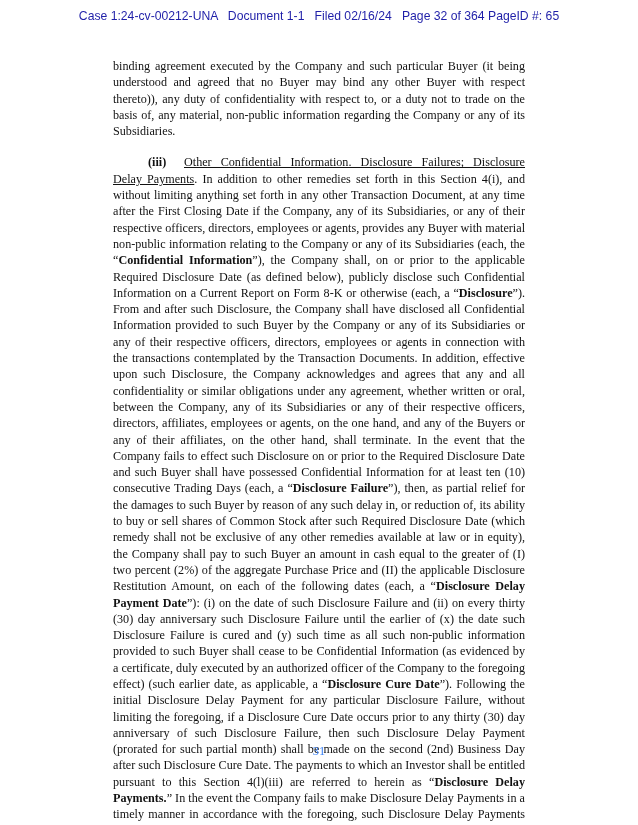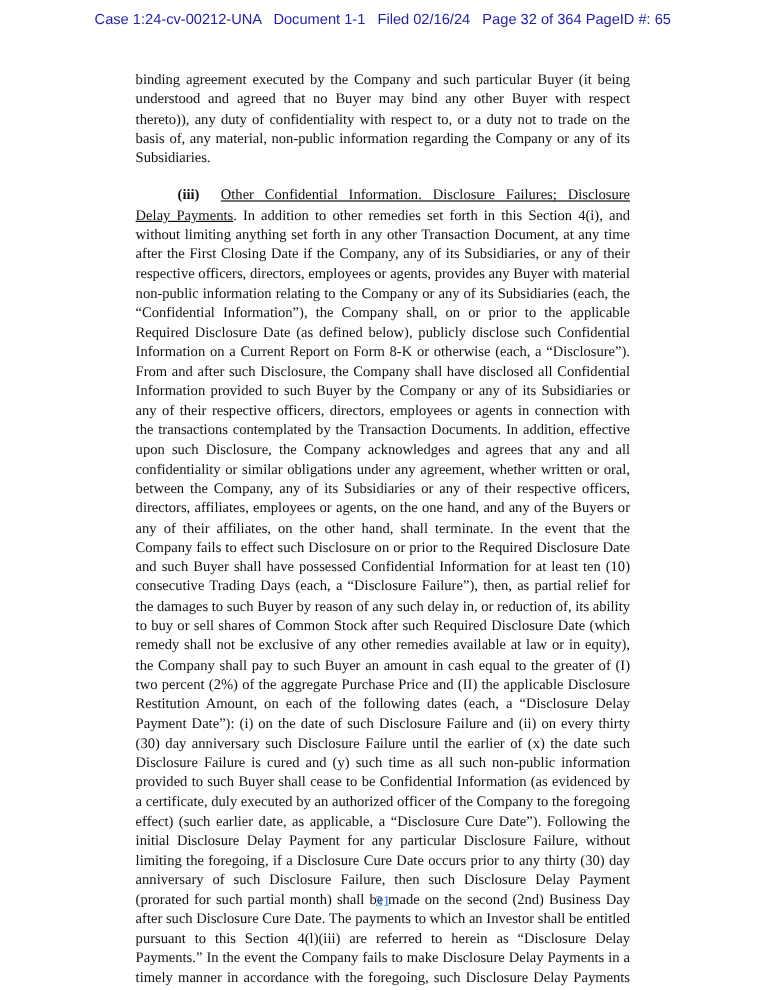--- a/index.html
+++ b/index.html
@@ -13,21 +13,21 @@
     position: absolute; left: 113px; top: 58px; width: 412px;
     font-family: "Liberation Serif", serif; font-size: 12.15px; line-height: 16.3px;
     color: #111;
     text-align: justify;
   }
   .para { margin: 0; }
   .para + .para { margin-top: 15px; }
   .indent { display: inline-block; width: 35px; }
   .enum { display: inline-block; width: 36px; font-weight: bold; }
   .u { text-decoration: underline; }
-  b { font-weight: normal; }
+  b { font-weight: bold; }
   .pagenum {
     position: absolute; top: 744px; left: 0; width: 638px; text-align: center;
     font-family: "Liberation Serif", serif; font-size: 12.5px; color: #3b82f6;
   }
 </style>
 </head>
 <body>
 
 <div class="header">Case 1:24-cv-00212-UNA   Document 1-1   Filed 02/16/24   Page 32 of 364 PageID #: 65</div>
 

